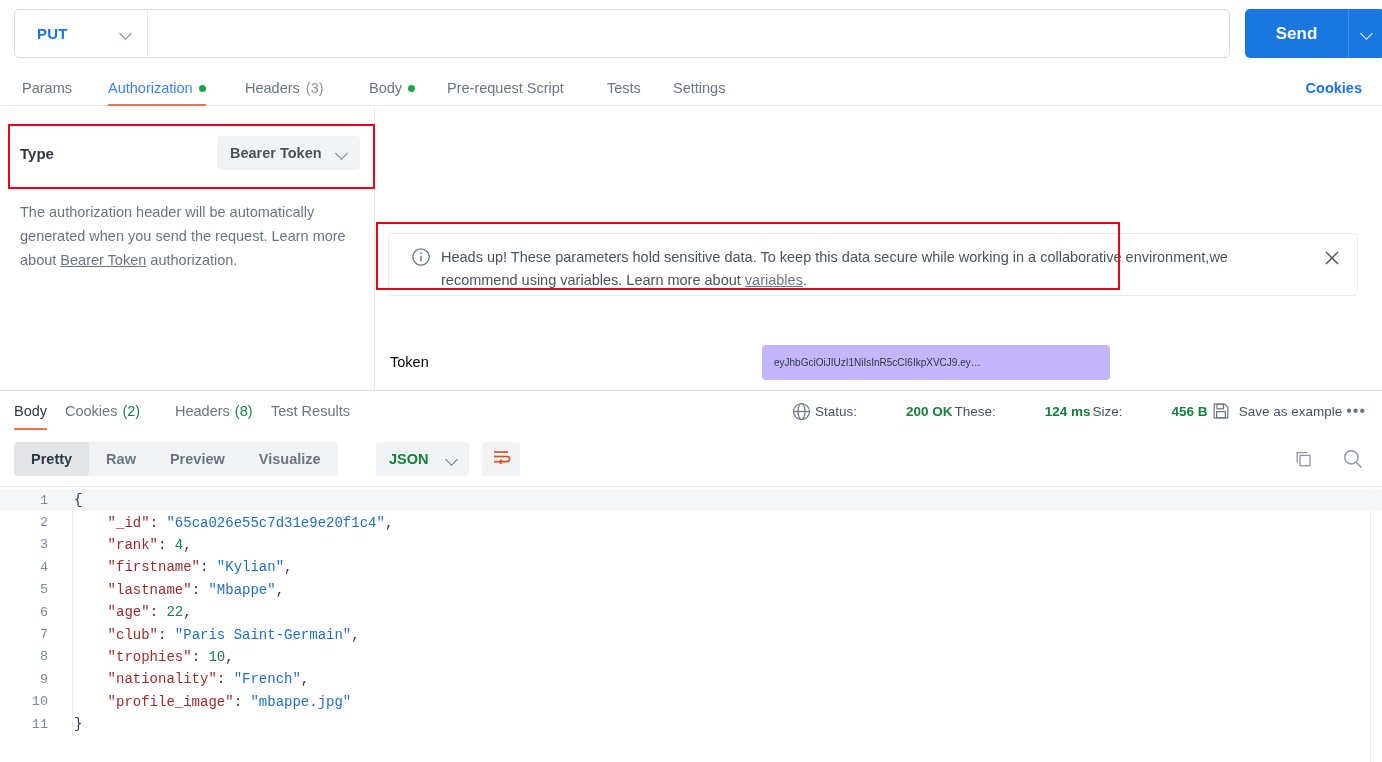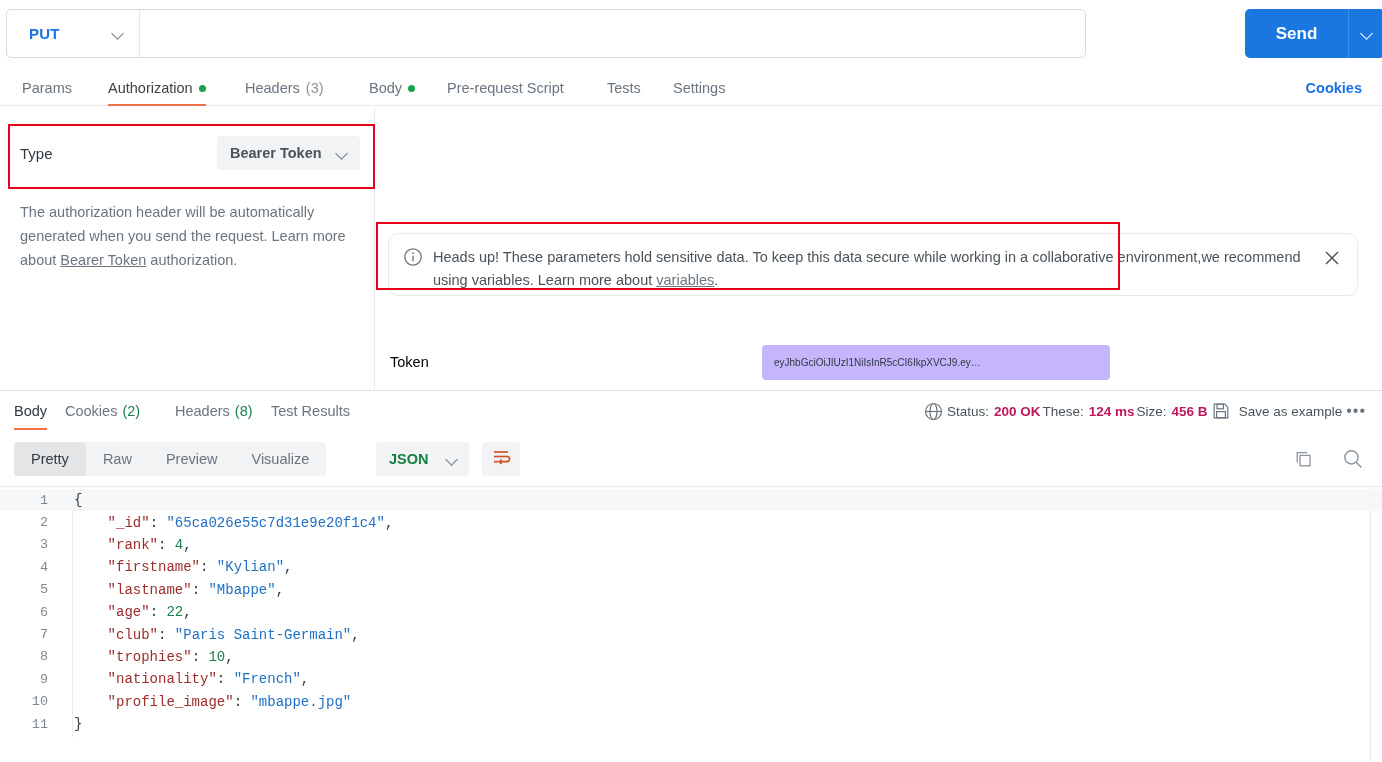--- a/index.html
+++ b/index.html
@@ -11,21 +11,21 @@
     color: #2f3943;
     overflow: hidden;
   }
   .app { position: relative; width: 1382px; height: 762px; background:#fff; }
 
   
   .url-row {
     position: absolute; left: 0; top: 0; width: 1382px; height: 68px;
   }
   .url-box {
-    position: absolute; left: 6px; top: 9px; width: 1080px; height: 49px;
+    position: absolute; left: 14px; top: 9px; width: 1216px; height: 49px;
     border: 1px solid #d6dade; border-radius: 5px; background: #fff;
     display: flex; align-items: center;
   }
   .method-sel {
     width: 133px; height: 47px; display: flex; align-items: center;
     justify-content: space-between; padding: 0 14px 0 22px; cursor: pointer;
     border-right: 1px solid #e4e7ea; background: transparent;
   }
   .method-label {
     font-size: 15px; font-weight: 700; color: #1b72e8; letter-spacing: .2px;
@@ -59,21 +59,21 @@
 
   
   .req-tabs {
     position: absolute; left: 0; top: 70px; width: 1382px; height: 36px;
     border-bottom: 1px solid #e8eaec;
   }
   .tab {
     position: absolute; top: 0; height: 36px; display: flex; align-items: center;
     gap: 6px; font-size: 14.5px; color: #6b7580; cursor: pointer; white-space: nowrap;
   }
-  .tab.active { color: #404040; }
+  .tab.active { color: #3b82f6; }
   .tab.active::after {
     content: ""; position: absolute; left: 0; right: 0; bottom: 0;
     height: 2px; background: #f2714a;
   }
   .dot-green {
     width: 7px; height: 7px; border-radius: 50%; background: #1aa34a; display:inline-block;
   }
   .count-grey { color: #8b949c; }
   .cookies-link {
     position: absolute; right: 20px; top: 0; height: 36px; display:flex; align-items:center;
@@ -86,38 +86,38 @@
     background: #fff;
   }
   .auth-divider {
     position: absolute; left: 374px; top: 0; width: 1px; height: 283px; background: #e8eaec;
   }
   .auth-left { position: absolute; left: 0; top: 0; width: 374px; height: 283px; }
   .type-row {
     position: absolute; left: 20px; top: 30px; width: 340px; height: 32px;
     display: flex; align-items: center; justify-content: space-between;
   }
-  .type-label { font-size: 15px; font-weight: 400; color: #2f3943; }
+  .type-label { font-size: 15px; font-weight: 700; color: #2f3943; }
   .type-select {
     width: 143px; height: 34px; background: #f2f3f4; border-radius: 4px;
     display: flex; align-items: center; justify-content: space-between;
     padding: 0 11px 0 13px; cursor: pointer;
   }
   .type-select-label { font-size: 14.5px; color: #4a535c; font-weight: 600; }
   .auth-help {
     position: absolute; left: 20px; top: 93px; width: 340px;
     font-size: 14.5px; line-height: 24px; color: #6b7580;
   }
   .auth-help a, .u-link { color: #6b7580; text-decoration: underline; cursor: pointer; }
 
   
   .info-banner {
     position: absolute; left: 388px; top: 126px; width: 970px; height: 63px;
-    border: 1px solid #e8eaec; border-radius: 10px; background: #fff;
-    display: flex; align-items: flex-start; padding: 12px 14px 0 14px;
+    border: 1px solid #e8eaec; border-radius: 4px; background: #fff;
+    display: flex; align-items: flex-start; padding: 12px 14px 0 22px;
   }
   .info-icon {
     flex: 0 0 20px; width: 20px; height: 20px; margin-top: 1px; margin-right: 10px;
   }
   .info-text {
     flex: 1; font-size: 14.5px; line-height: 23px; color: #4a535c; padding-right: 20px;
   }
   .close-x { width: 22px; height: 22px; cursor: pointer; margin-top: 1px; }
 
   
@@ -152,36 +152,36 @@
   .rtab.active::after {
     content:""; position:absolute; left:0; right:0; bottom:0; height:2px; background:#f2714a;
   }
   .count-green { color: #1a7f4b; }
   .status-bar {
     position: absolute; right: 14px; top: 392px; height: 38px;
     display: flex; align-items: center; gap: 2px; font-size: 13.5px; color: #4a535c;
     white-space: nowrap;
   }
   .status-item { display:flex; align-items:center; gap:5px; cursor: pointer; }
-  .status-val-green { color: #be185d; font-weight: 600; }
+  .status-val-green { color: #15803d; font-weight: 600; margin-left: 44px; }
   .save-example { display:flex; align-items:center; gap:7px; cursor:pointer; color:#4a535c; }
   .dots-btn { display:flex; align-items:center; cursor:pointer; padding: 0 2px; color:#6b7580;
               font-size: 16px; letter-spacing: 1px; }
 
   
   .body-toolbar {
     position: absolute; left: 0; top: 438px; width: 1382px; height: 48px;
   }
   .seg {
     position: absolute; left: 14px; top: 4px; height: 34px; background: #f2f3f4;
     border-radius: 4px; display: flex; align-items: center;
   }
   .seg-item {
     height: 34px; padding: 0 17px; display: flex; align-items: center;
-    font-size: 14.5px; color: #6b7580; cursor: pointer; border-radius: 4px;
+    font-size: 14.5px; color: #6b7580; cursor: pointer; border-radius: 4px; font-weight: bold;
   }
   .seg-item.active { background: #e3e5e6; color: #2f3943; }
   .fmt-select {
     position: absolute; left: 376px; top: 4px; width: 93px; height: 34px;
     background: #f2f3f4; border-radius: 4px; display: flex; align-items: center;
     justify-content: space-between; padding: 0 10px 0 13px; cursor: pointer;
   }
   .fmt-label { font-size: 14.5px; color: #15803d; font-weight: 600; }
   .wrap-btn {
     position: absolute; left: 482px; top: 4px; width: 38px; height: 34px;

